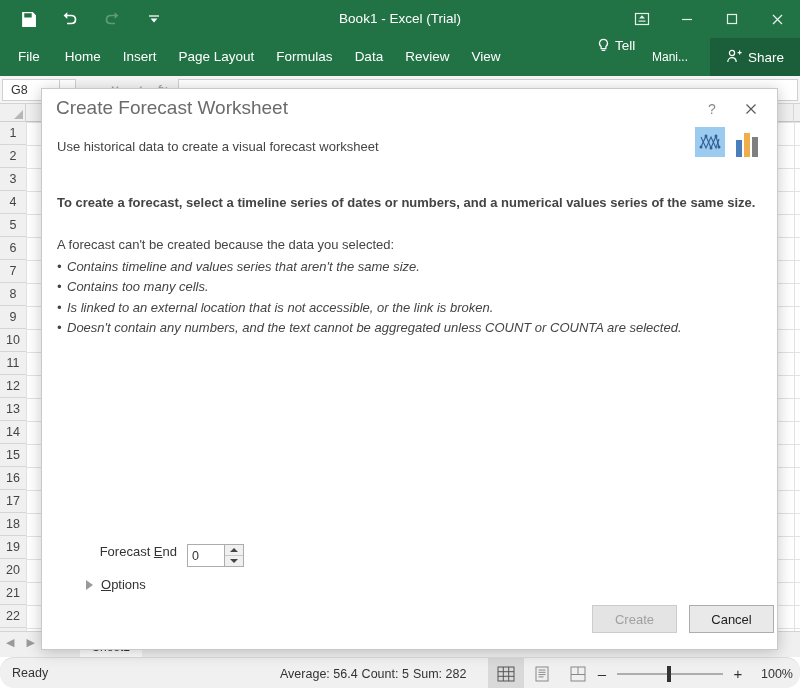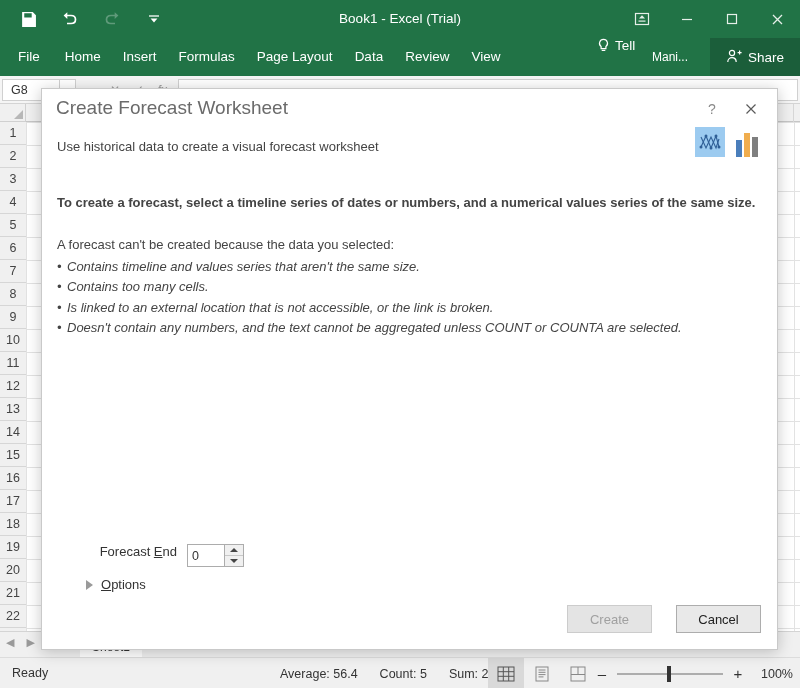--- a/index.html
+++ b/index.html
@@ -160,29 +160,29 @@
     font-size: 12px; color: #333;
     display: flex; align-items: center; justify-content: center;
   }
   .sheetplus {
     position: absolute; left: 152px; top: 5px; color: #777; font-size: 13px;
   }
 
   
   .statusbar {
     position: absolute; left: 0; top: 657px; width: 800px; height: 31px;
-    background: #f0f0f0; border-top: 1px solid #dcdcdc;
+    background: #f0f0f0; border-top: 1px solid #dcdcdc; border-radius: 14px;
   }
   .status-ready {
     position: absolute; left: 12px; top: 0; height: 31px; line-height: 31px;
     font-size: 12.5px; color: #333;
   }
   .status-stats {
     position: absolute; left: 280px; top: 0; height: 31px;
-    display: flex; align-items: center; gap: 22px;
+    display: flex; align-items: center; gap: 4px;
     font-size: 12.5px; color: #333;
   }
   .viewbtns {
     position: absolute; left: 488px; top: 0; height: 31px;
     display: flex; align-items: center;
   }
   .viewbtn {
     width: 36px; height: 31px;
     display: flex; align-items: center; justify-content: center;
   }
@@ -290,22 +290,22 @@
     position: absolute; left: 44px; top: 488px;
     display: flex; align-items: center; gap: 8px;
     font-size: 13px; color: #333;
   }
   .tri-right {
     width:0;height:0;border-top:5px solid transparent;border-bottom:5px solid transparent;border-left:7px solid #9a9a9a;
   }
   .u { text-decoration: underline; }
 
   .dlg-buttons {
-    position: absolute; right: 16px; bottom: 16px;
-    display: flex; gap: 24px;
+    position: absolute; right: 3px; bottom: 16px;
+    display: flex; gap: 12px;
   }
   .btn {
     width: 85px; height: 28px;
     border: 1px solid #adadad; background: #e1e1e1;
     font-size: 13px; color: #222;
     display: flex; align-items: center; justify-content: center;
     font-family: "Liberation Sans", sans-serif;
   }
   .btn.disabled { color: #a0a0a0; background: #e4e4e4; border-color: #cccccc; }
   .btn.cancel { background: #e9e9e9; }
@@ -366,22 +366,22 @@
           </svg>
       </div>
     </div>
   </div>
 
   <div class="ribbonbar">
     <div class="tabs">
       <div class="tab">File</div>
       <div class="tab">Home</div>
       <div class="tab">Insert</div>
+      <div class="tab">Page Layout</div>
       <div class="tab">Formulas</div>
-      <div class="tab">Page Layout</div>
       <div class="tab">Data</div>
       <div class="tab">Review</div>
       <div class="tab">View</div>
     </div>
     <div class="tell">
       <span>
         <svg width="13" height="15" viewBox="0 0 13 15">
             <path fill="none" stroke="currentColor" stroke-width="1.2" d="M6.5 1.4a4 4 0 00-2.4 7.2v2h4.8v-2A4 4 0 006.5 1.4z"></path>
             <path stroke="currentColor" stroke-width="1.2" d="M4.7 12.4h3.6"></path>
           </svg>

